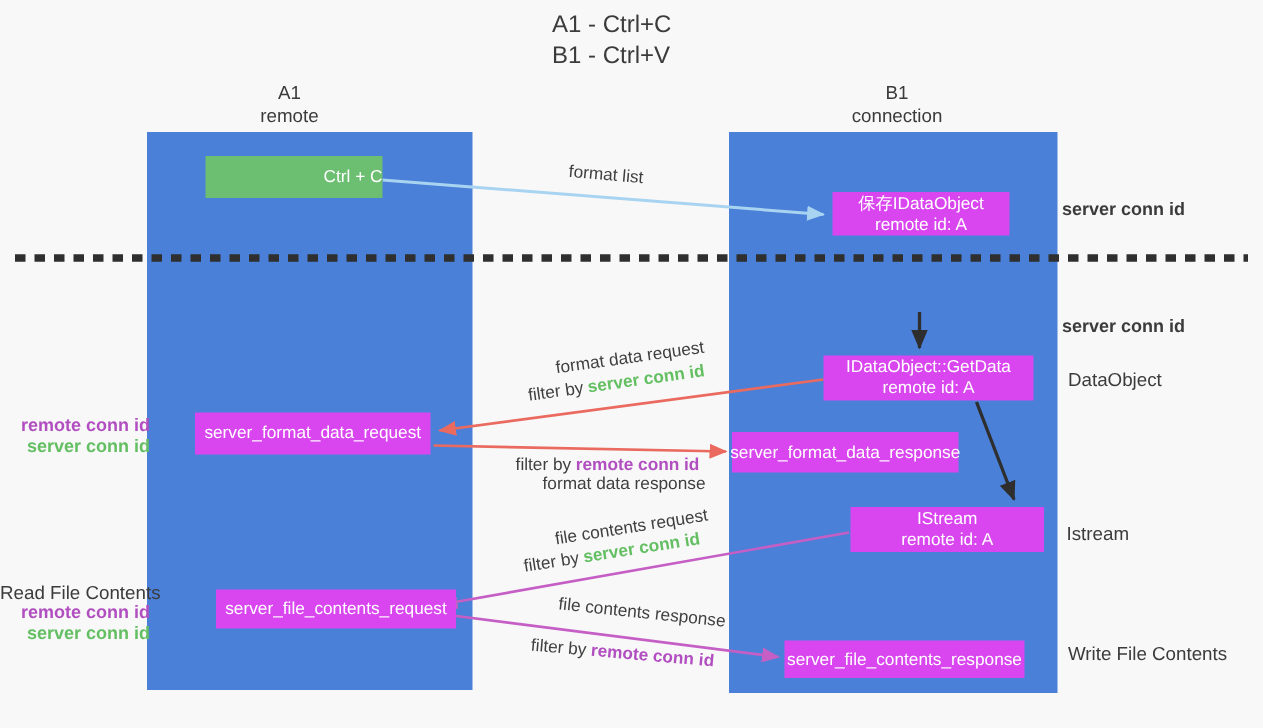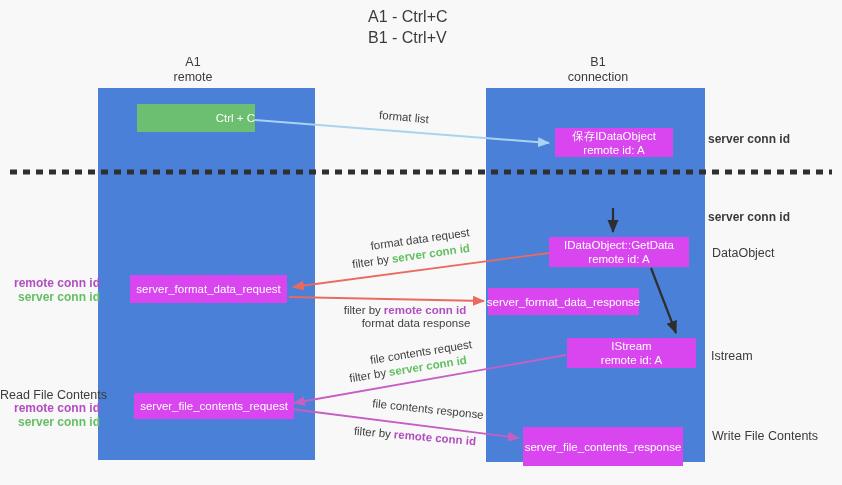--- a/index.html
+++ b/index.html
@@ -27,22 +27,22 @@
   .green  { background:#6cbe71; }
   .orange { background:#d946ef; }
 
   .b-ctrl-c   { left:137px; top:104px; width:118px; height:28px;align-items:flex-end; }
   .b-saveobj  { left:555px; top:128px; width:118px; height:29px; }
   .b-ctrl-v   { left:555px; top:182px; width:118px; height:25px; }
   .b-getdata  { left:549px; top:237px; width:140px; height:30px; }
   .b-fmtreq   { left:130px; top:275px; width:157px; height:28px; }
   .b-fmtresp  { left:488px; top:288px; width:151px; height:27px; }
   .b-istream  { left:567px; top:338px; width:129px; height:30px; }
-  .b-filereq  { left:134px; top:393px; width:160px; height:26px; }
-  .b-fileresp { left:523px; top:427px; width:160px; height:39px; }
+  .b-filereq  { left:144px; top:393px; width:160px; height:26px; }
+  .b-fileresp { left:523px; top:427px; width:160px; height:25px; }
 
   .arrow-label { font-size:11.5px; color:#3f3f3f; white-space:nowrap; }
   .ctr { transform:translate(-50%,-50%); }
   .r-m8 { transform:translate(-50%,-50%) rotate(-8deg); }
   .r-m9 { transform:translate(-50%,-50%) rotate(-9deg); }
   .r-p5 { transform:translate(-50%,-50%) rotate(5deg); }
   .r-p6 { transform:translate(-50%,-50%) rotate(6deg); }
 
   .lab-format-list  { left:404px; top:117px; }
   .lab-fdr1 { left:420px; top:239px; }

